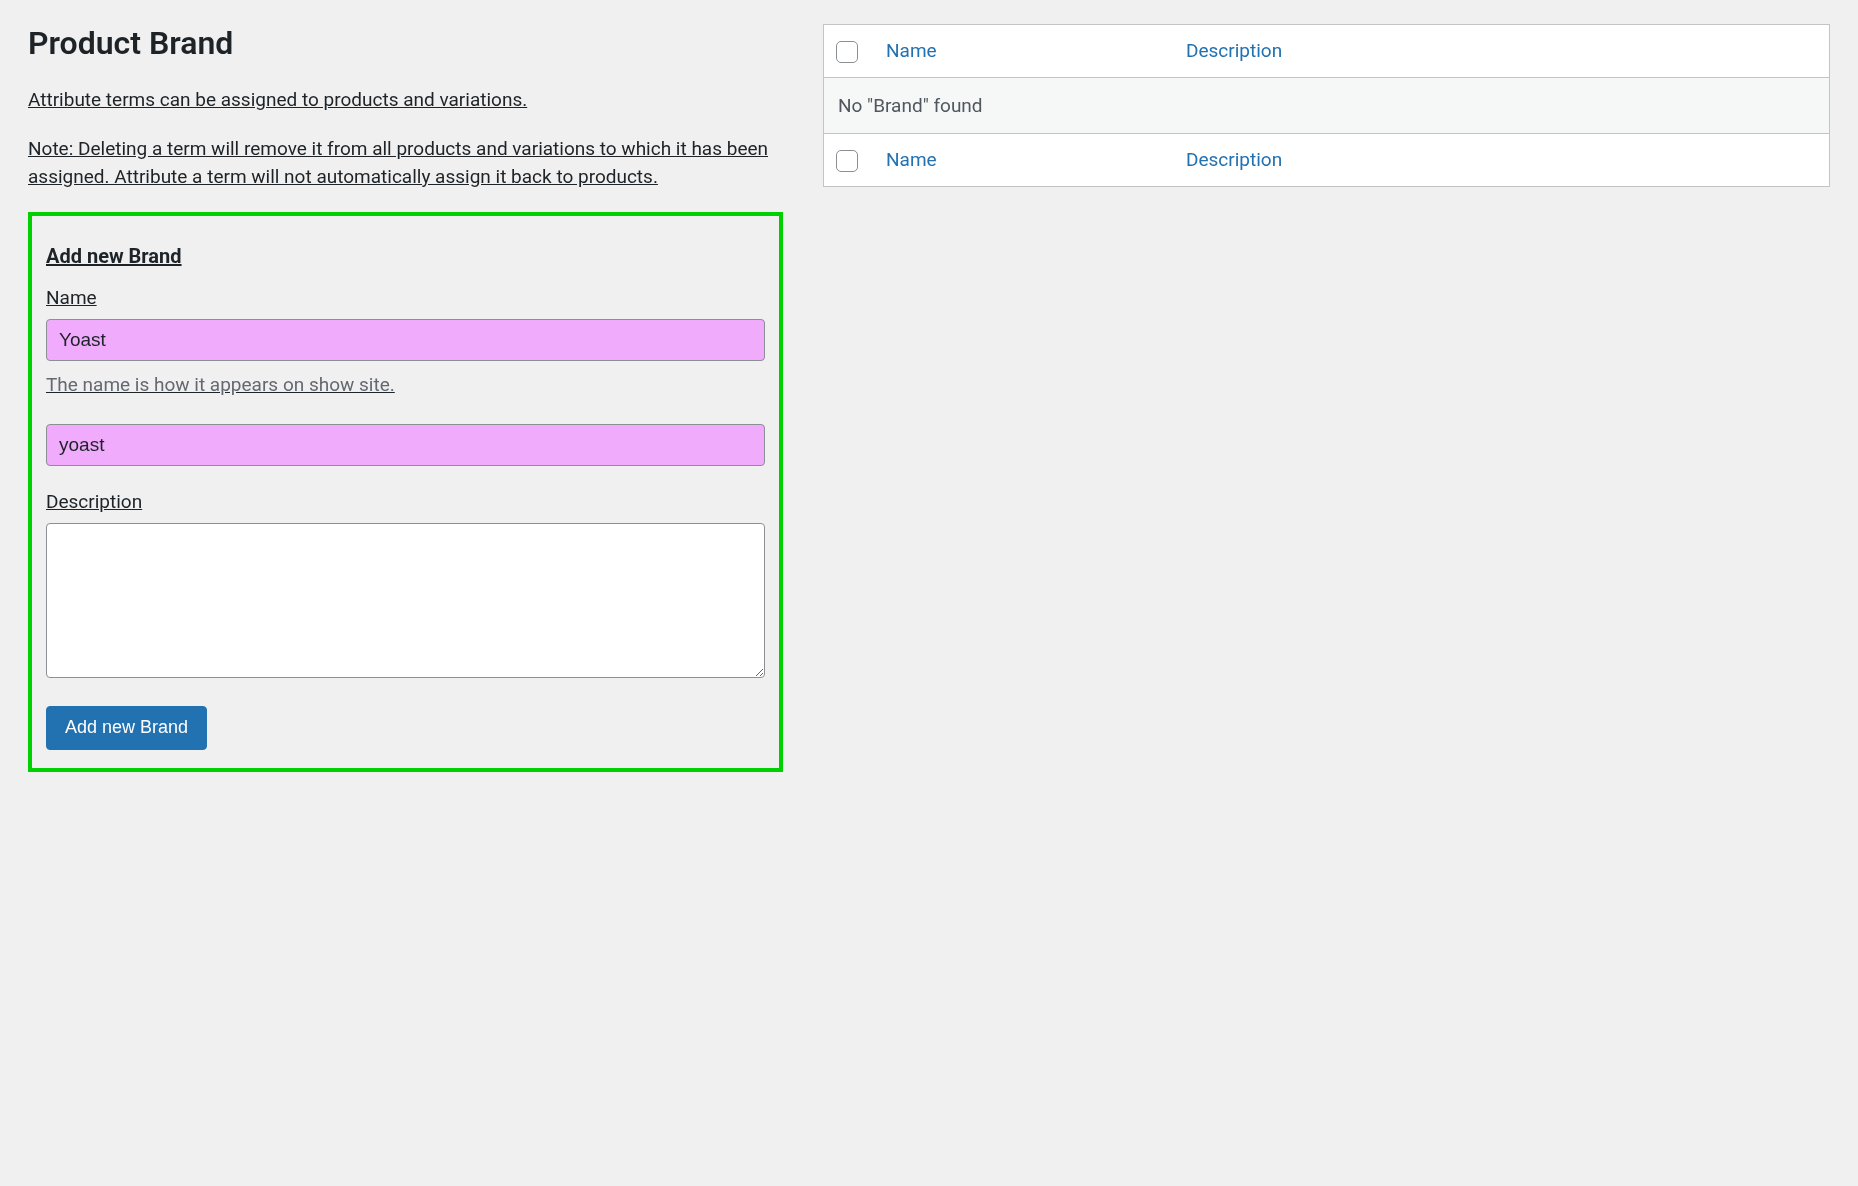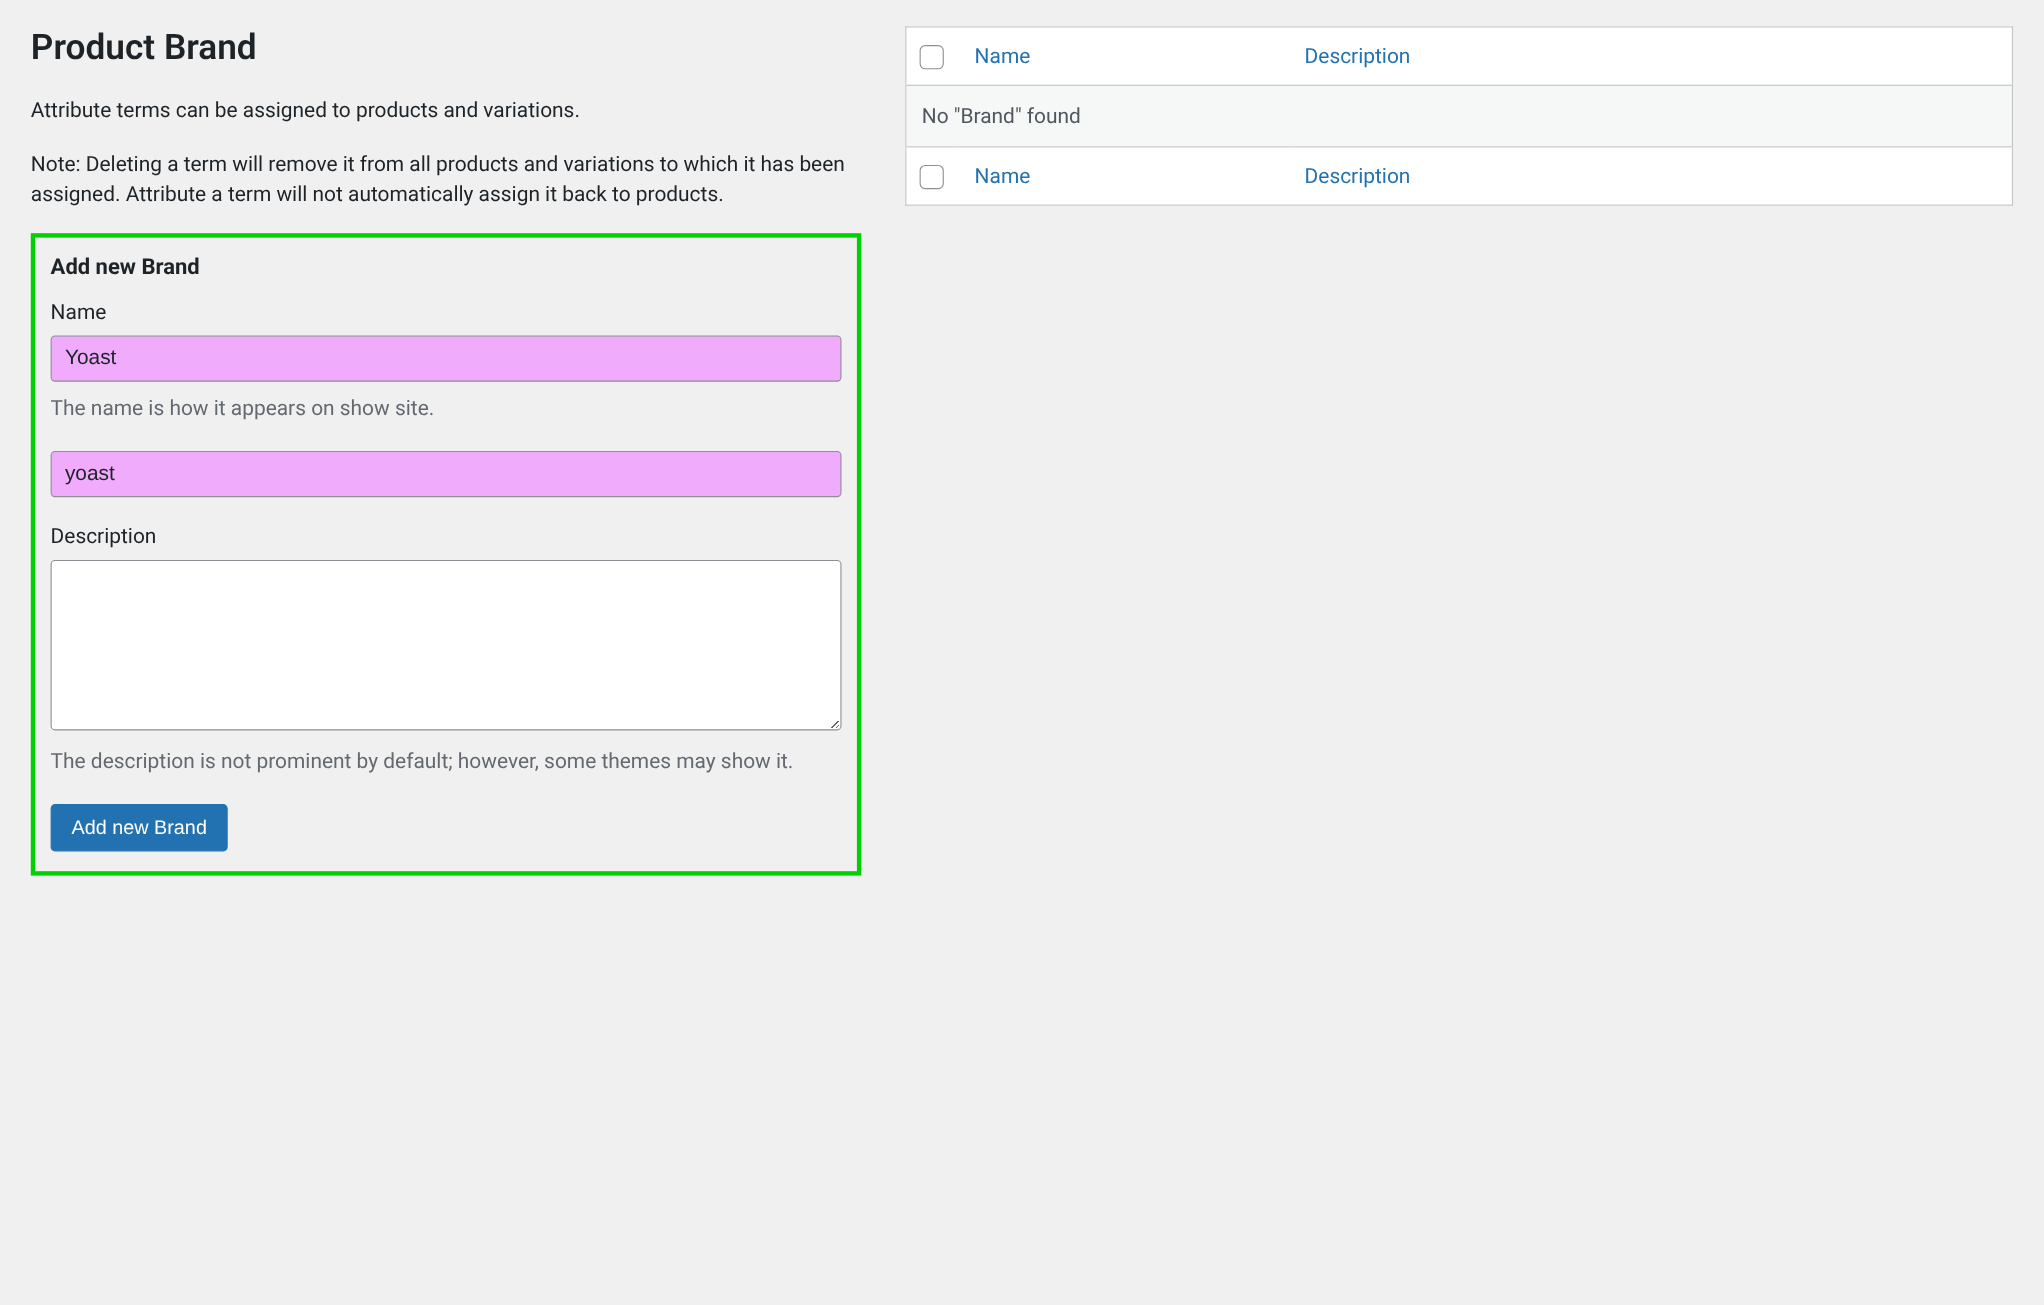--- a/index.html
+++ b/index.html
@@ -29,28 +29,29 @@
       max-width: 755px;
     }
     .content-row {
       display: flex;
       gap: 40px;
       align-items: flex-start;
     }
     .left-col {
       width: 755px;
       flex-shrink: 0;
+      text-decoration: underline;
     }
     .right-col {
       flex: 1;
       margin-top: -62px;
     }
     .form-wrap {
       border: 4px solid #00d000;
-      padding: 14px 14px 18px 14px;
+      padding: 28px 14px 18px 14px;
       margin-top: 6px;
     }
     .form-wrap h2 {
       font-size: 20px;
       font-weight: 700;
       color: #1d2327;
       margin-bottom: 18px;
     }
     .form-field {
       margin-bottom: 24px;
@@ -169,21 +170,20 @@
         <p class="help">The name is how it appears on show site.</p>
       </div>
 
       <div class="form-field">
         <input type="text" value="yoast" style="">
       </div>
 
       <div class="form-field">
         <label>Description</label>
         <textarea style=""></textarea>
-        <p class="help">The description is not prominent by default; however, some themes may show it.</p>
       </div>
 
       <button class="submit-button">Add new Brand</button>
     </div>
   </div>
 
   <div class="right-col">
     <table class="terms-table">
       <thead>
         <tr>

